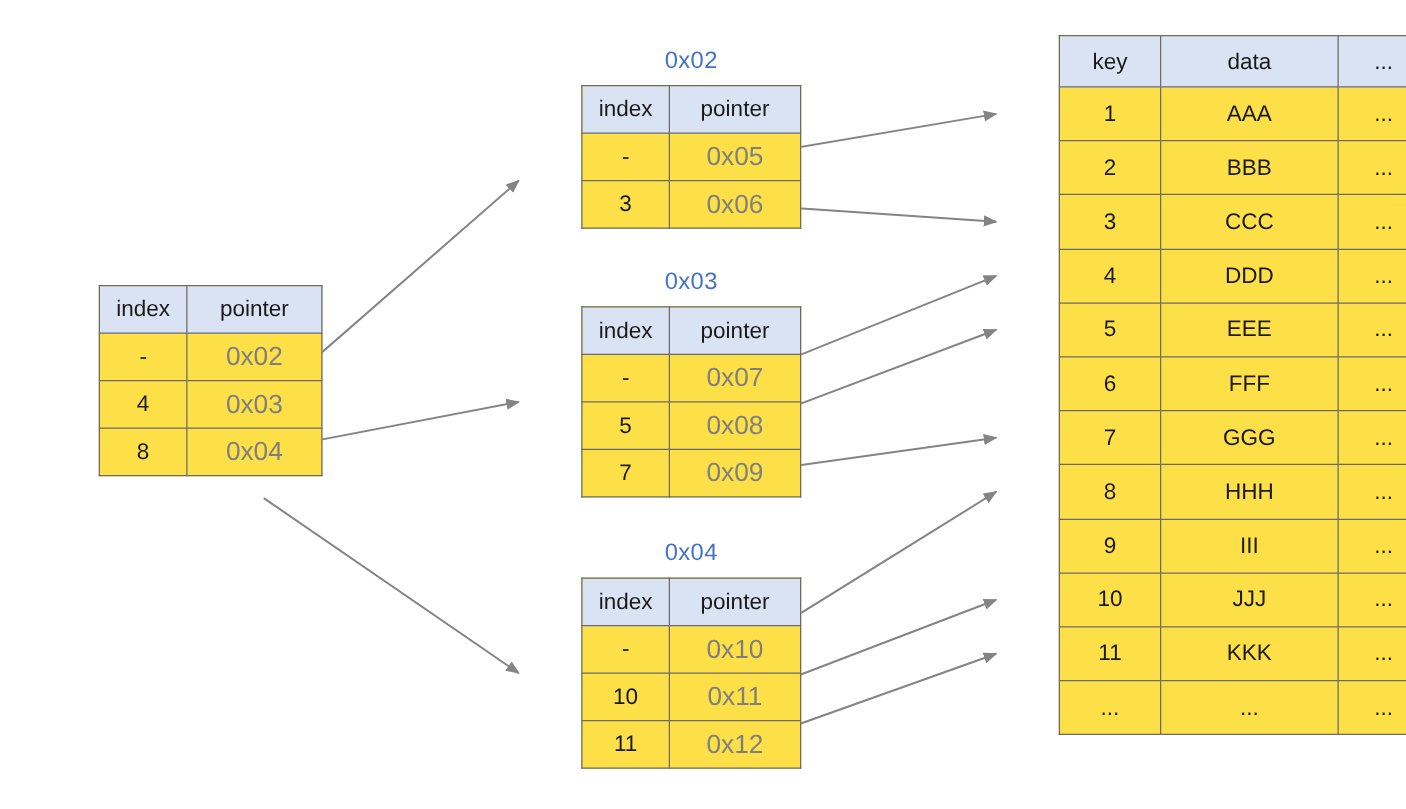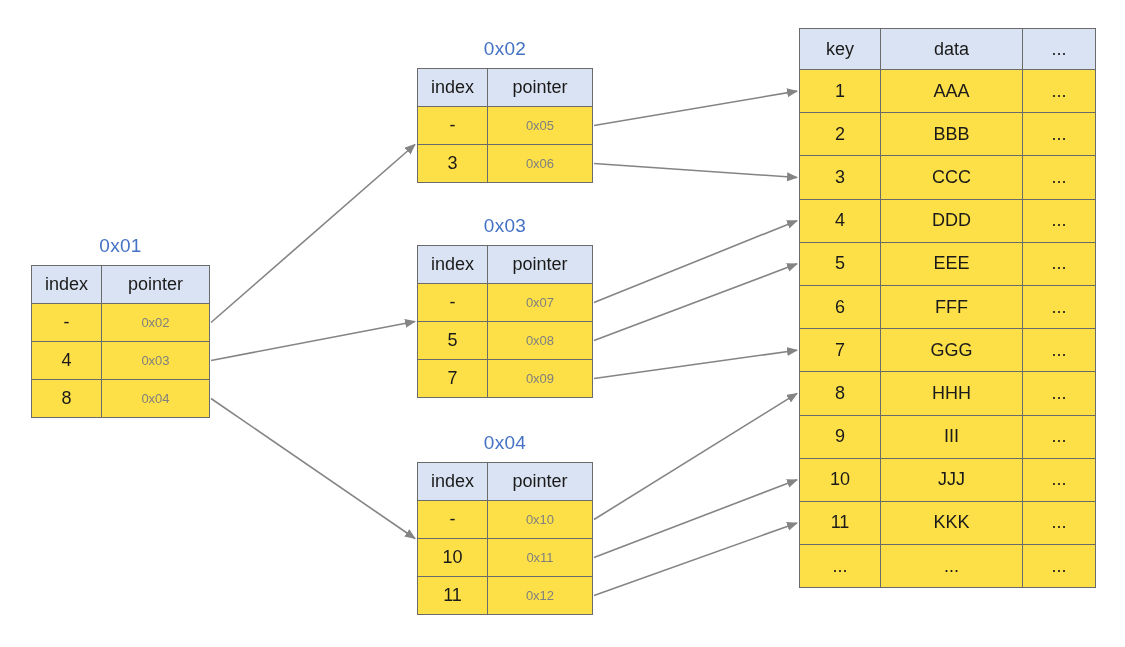--- a/index.html
+++ b/index.html
@@ -1,37 +1,37 @@
 <!DOCTYPE html>
 <html lang="en"><head>
 <meta charset="utf-8">
 <style>
   html,body{margin:0;padding:0;background:#ffffff;}
   #canvas{
     position:relative;width:1125px;height:647px;background:var(--bg,#ffffff);
     font-family:"Liberation Sans",sans-serif;overflow:hidden;
   }
   #edges{position:absolute;left:0;top:0;width:1125px;height:647px;pointer-events:none;}
-  .node{position:absolute;}
+  .node{position:absolute;margin-left:48px;}
   .node-title{
     height:37px;line-height:35px;text-align:center;
     color:var(--title,#4472c4);font-size:19px;letter-spacing:.3px;
   }
   table{border-collapse:collapse;table-layout:fixed;background:#fde047;}
   th,td{
     border:1.5px solid var(--border,#6b6b6b);
     text-align:center;vertical-align:middle;padding:0;
     color:var(--text,#1a1a1a);font-weight:400;
   }
   th{background:var(--hfill,#dae3f3);font-size:18px;}
   .node-table{width:176px;}
   #node-0x01 .node-table{width:179px;}
   .node-table th,.node-table td{height:37px;text-align:center;}
   .node-table td.idx{font-size:18px;}
-  .node-table td.ptr{font-size:13px;color:var(--ptr,#7f7f7f);}
+  .node-table td.ptr{font-size:21px;color:var(--ptr,#7f7f7f);}
   .c-index{width:70px;}
   #data-node{left:799px;top:28px;width:296px;}
   #data-table{width:296px;}
   #data-table th{height:40px;}
   #data-table td{height:42.2px;font-size:18px;}
   .c-key{width:81px;}.c-data{width:142px;}.c-etc{width:73px;}
   #node-0x01{left:31px;top:228px;}
   #node-0x02{left:417px;top:31px;}
   #node-0x03{left:417px;top:208px;}
   #node-0x04{left:417px;top:425px;}
@@ -54,21 +54,20 @@
       <line x1="594" y1="163.5" x2="797" y2="177.46875" stroke="#848484" stroke-width="1.6" marker-end="url(#arrowhead)"></line>
       <line x1="594" y1="302.5" x2="797" y2="220.65625" stroke="#848484" stroke-width="1.6" marker-end="url(#arrowhead)"></line>
       <line x1="594" y1="340.5" x2="797" y2="263.84375" stroke="#848484" stroke-width="1.6" marker-end="url(#arrowhead)"></line>
       <line x1="594" y1="378.5" x2="797" y2="350.21875" stroke="#848484" stroke-width="1.6" marker-end="url(#arrowhead)"></line>
       <line x1="594" y1="519.5" x2="797" y2="393.40625" stroke="#848484" stroke-width="1.6" marker-end="url(#arrowhead)"></line>
       <line x1="594" y1="557.5" x2="797" y2="479.78125" stroke="#848484" stroke-width="1.6" marker-end="url(#arrowhead)"></line>
       <line x1="594" y1="595.5" x2="797" y2="522.96875" stroke="#848484" stroke-width="1.6" marker-end="url(#arrowhead)"></line>
     </svg>
 
   <div class="node" id="node-0x01">
-    <div class="node-title">0x01</div>
     <table class="node-table" data-node="0x01">
       <colgroup>
           <col class="c-index">
           <col>
         </colgroup>
     <thead>
           <tr>
             <th>index</th>
             <th>pointer</th>
           </tr>

